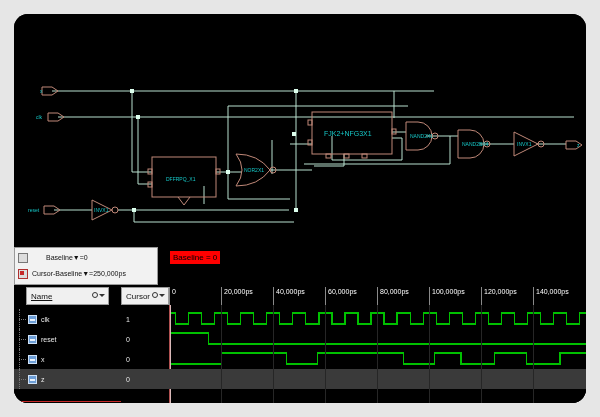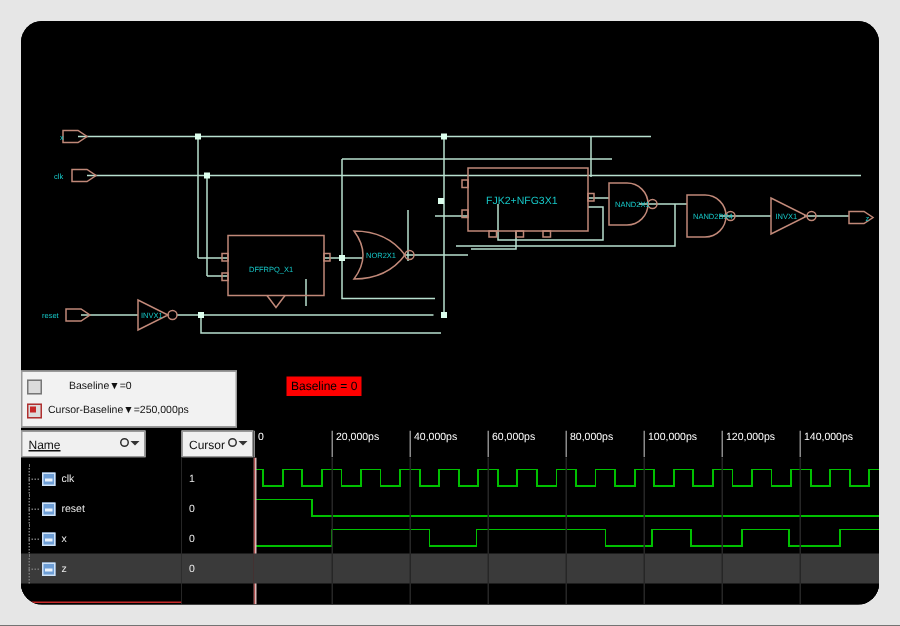--- a/index.html
+++ b/index.html
@@ -52,21 +52,20 @@
   }
   .inforow .lbl{padding-left:14px;}
   .inforow.second .lbl{padding-left:0;}
   #baselinetag{
     position:absolute;left:156px;top:12px;
     background:#f00;color:#000;
     font-size:8px;line-height:11px;
     padding:1px 3px;
     font-family:"Liberation Sans", sans-serif;
     white-space:nowrap;
-    margin-left:21px;
   }
 
   
   #wavewin{
     position:absolute;left:0;top:273px;width:572px;height:116px;
     background:#000;
   }
   #hdrrow{
     position:absolute;left:0;top:0;width:572px;height:18px;
   }
@@ -86,21 +85,21 @@
     font-size:7px;color:#333;
   }
   .gear .dot{
     width:6px;height:6px;border-radius:50%;
     border:1.5px solid #333;box-sizing:border-box;
   }
   .gear .car{
     width:0;height:0;border-left:3px solid transparent;
     border-right:3px solid transparent;border-top:3px solid #333;
   }
-  #hdr-name{left:0;width:83px;text-decoration:underline;}
+  #hdr-name{left:12px;width:83px;text-decoration:underline;}
   #hdr-cursor{left:107px;width:48px;}
   #hdr-ruler{
     left:155px;width:417px;background:#000;border:none;
     color:#fff;padding-left:0;
   }
   .tick{
     position:absolute;top:0;height:18px;
     border-left:1px solid #8a8a8a;
     font-size:7px;color:#ffffff;
     padding-left:2px;box-sizing:border-box;

